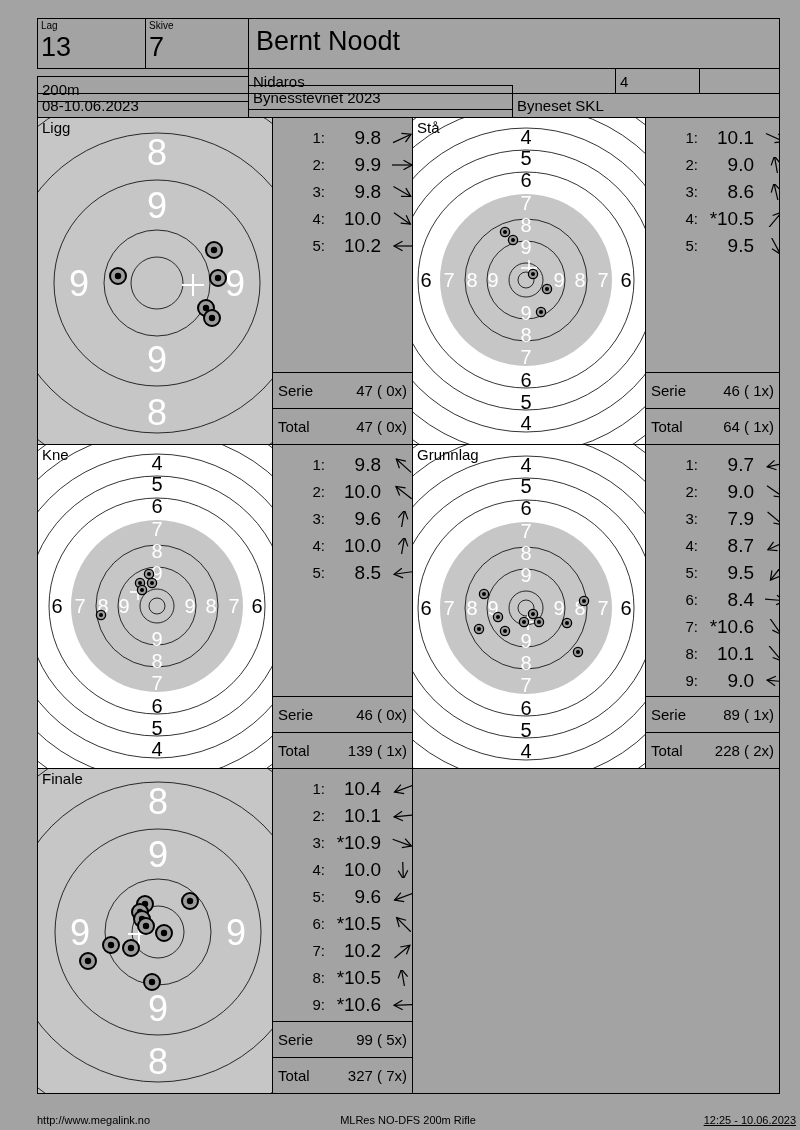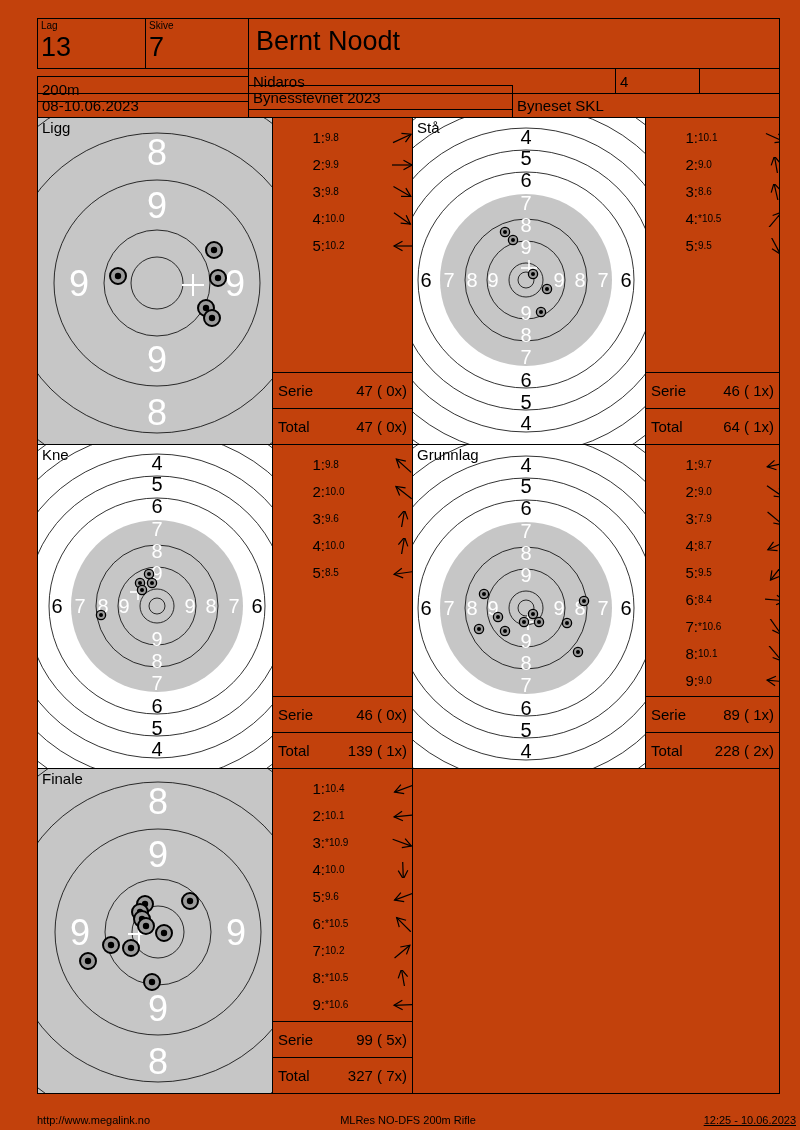--- a/index.html
+++ b/index.html
@@ -1,32 +1,32 @@
 <!DOCTYPE html>
 <html><head>
 <meta charset="utf-8">
 <style>
   html,body{margin:0;padding:0;background:#fff;}
-  .sheet{position:relative;width:800px;height:1130px;background:#c2410c;
+  .sheet{position:relative;width:800px;height:1130px;background:#a3a3a3;
          font-family:"Liberation Sans",sans-serif;color:#000;}
   .cell{position:absolute;border:1px solid #000;box-sizing:border-box;
         font-size:15px;padding:1px 4px;display:flex;align-items:center;overflow:hidden;}
   .cell.labeled{display:block;padding:1px 3px;}
   .mini{font-size:10px;line-height:11px;display:block;}
   .big{font-size:27px;line-height:32px;display:block;}
   .namecell{font-size:27px;align-items:center;padding-bottom:5px;padding-left:7px;}
   .target{position:absolute;border:1px solid #000;box-sizing:border-box;overflow:hidden;}
   .target svg{position:absolute;left:0;top:0;}
   .target-title{position:absolute;top:1px;left:4px;font-size:15px;z-index:3;}
   .scorebox{position:absolute;border:1px solid #000;box-sizing:border-box;
             display:flex;flex-direction:column;overflow:hidden;}
   .shotrows{flex:1;padding-top:6px;overflow:hidden;}
   .shotrow{height:27px;display:grid;grid-template-columns:44px 56px 1fr;align-items:center;padding-left:8px;}
   .shotnum{text-align:right;font-size:15px;}
-  .shotval{font-size:10px;}
+  .shotval{text-align:right;font-size:19px;}
   .shotarrow{margin-left:9px;justify-self:start;display:flex;align-items:center;}
   .sumrow{height:27px;border-top:1px solid #000;display:flex;justify-content:space-between;
           align-items:center;padding:4px 5px;font-size:15px;flex:none;}
   .empty-cell{position:absolute;border-right:1px solid #000;border-bottom:1px solid #000;box-sizing:border-box;}
   .footer-text{position:absolute;font-size:11px;top:1097px;margin-top:17px;}
 </style>
 </head>
 <body>
 
 <div class="sheet">

